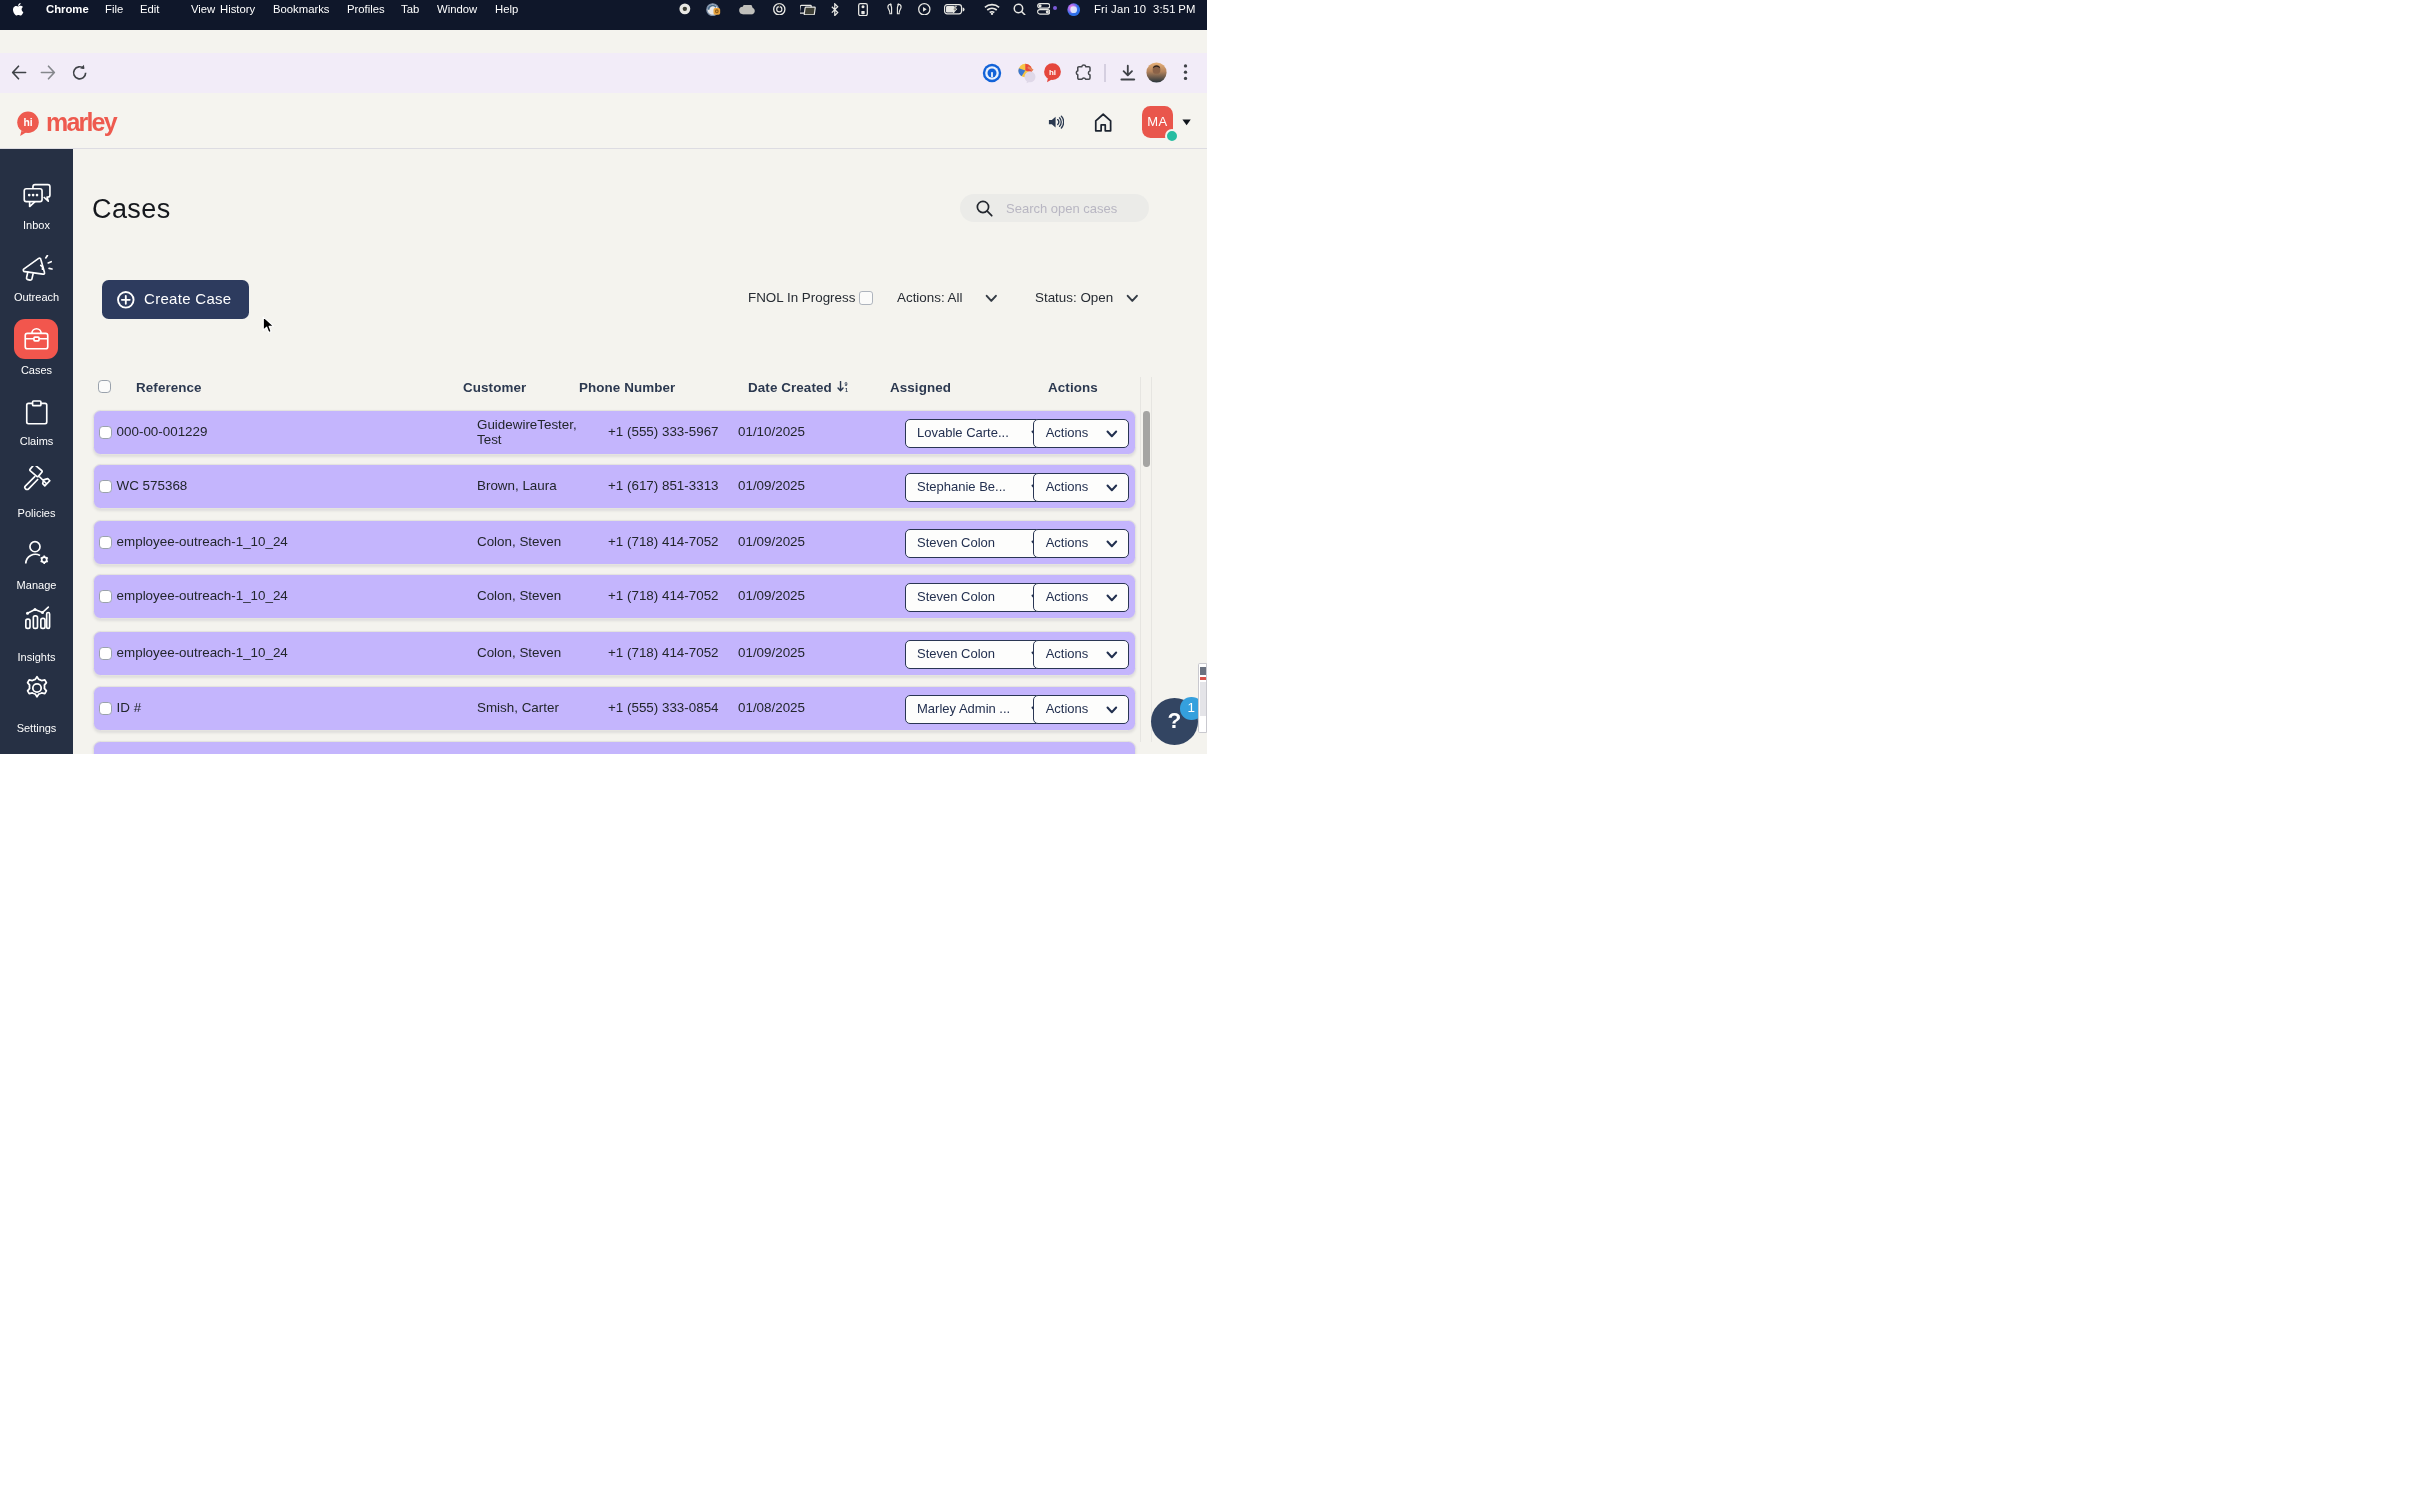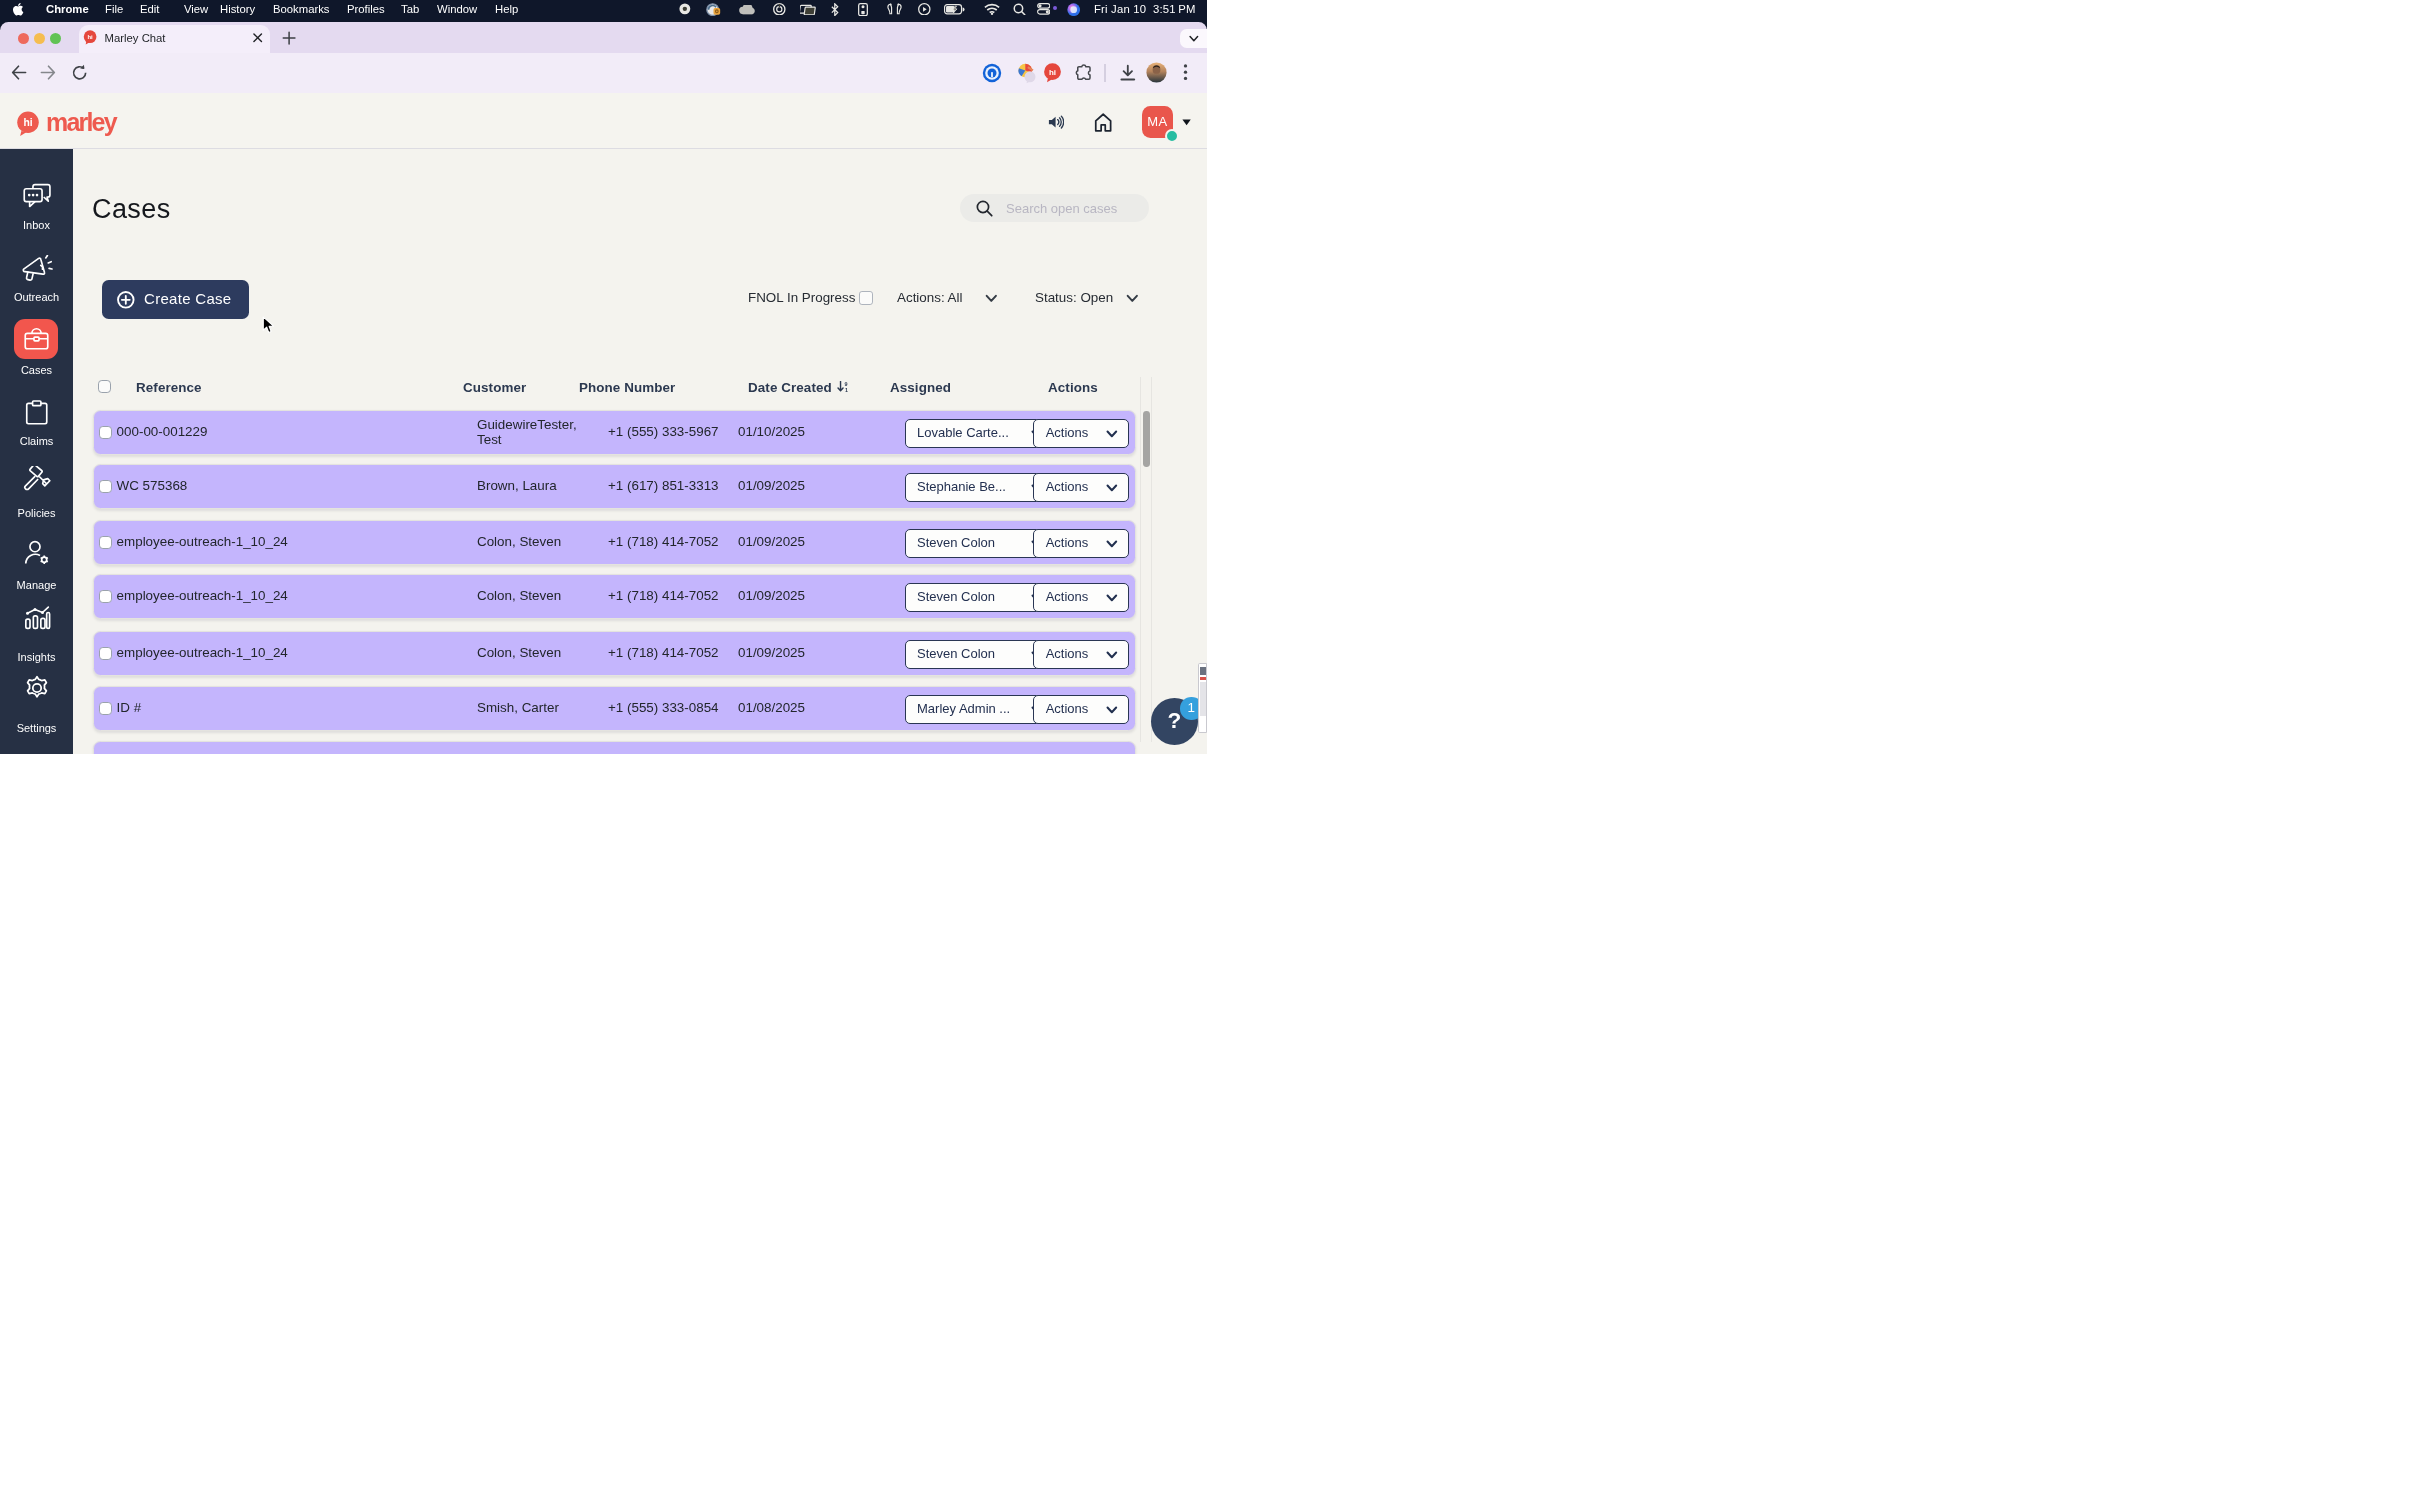--- a/index.html
+++ b/index.html
@@ -73,21 +73,21 @@
 <body>
 <div class="page">
 
   <div class="menubar" id="menubar">
     <svg class="abs" style="left:12.6px;top:2.9px" width="11.7" height="13.4" viewBox="0 0 14 16">
         <path fill="#fff" d="M11.4 8.6c0-2.1 1.7-3.1 1.8-3.2-1-1.4-2.5-1.6-3-1.6-1.3-.1-2.5.75-3.2.75-.7 0-1.7-.73-2.8-.71-1.4 0-2.75.84-3.5 2.1-1.5 2.6-.4 6.4 1.1 8.5.71 1 1.56 2.2 2.67 2.15 1.07-.04 1.48-.7 2.78-.7 1.3 0 1.66.7 2.8.67 1.15-.02 1.88-1.05 2.58-2.07.8-1.2 1.16-2.35 1.18-2.4-.03-.01-2.26-.87-2.29-3.44zM9.3 2.4c.6-.72 1-1.7.87-2.4-.86.03-1.9.57-2.5 1.3-.55.63-1.04 1.64-.9 2.6.95.07 1.93-.48 2.53-1.5z" transform="scale(0.9)"></path>
       </svg>
     <div class="item bold" style="left:46px">Chrome</div>
     <div class="item" style="left:105px">File</div>
     <div class="item" style="left:140px">Edit</div>
-    <div class="item" style="left:184px">View</div>
+    <div class="item" style="left:191px">View</div>
     <div class="item" style="left:220px">History</div>
     <div class="item" style="left:273px">Bookmarks</div>
     <div class="item" style="left:347px">Profiles</div>
     <div class="item" style="left:401px">Tab</div>
     <div class="item" style="left:437px">Window</div>
     <div class="item" style="left:495px">Help</div>
     <div class="item" style="left:1094px;letter-spacing:0.2px">Fri Jan 10&nbsp;&nbsp;3:51 PM</div>
 
     <svg class="abs" style="left:679px;top:3.4px" width="11.7" height="11.7" viewBox="0 0 14 14">
         <circle cx="7" cy="7" r="6.5" fill="#e8e8e4"></circle>
@@ -160,44 +160,20 @@
             <stop offset="0%" stop-color="#ff9ad5"></stop>
             <stop offset="45%" stop-color="#b56cf0"></stop>
             <stop offset="100%" stop-color="#2c6fe8"></stop>
           </radialGradient>
         </defs>
         <circle cx="8" cy="8" r="7.6" fill="url(#siri)"></circle>
         <circle cx="8" cy="8" r="4" fill="#e8f5ff" opacity="0.85"></circle>
       </svg>
   </div>
 
-  <div class="tabstrip" id="tabstrip">
-    <div class="tl" style="left:18px;background:#ee6a5d"></div>
-    <div class="tl" style="left:34px;background:#f5bd4f"></div>
-    <div class="tl" style="left:50px;background:#61c354"></div>
-    <div class="tab">
-      <svg class="abs" style="left:4.2px;top:5.9px" width="14.2" height="15" viewBox="0 0 17 18">
-          <circle cx="8.5" cy="8" r="7.6" fill="#e5473d"></circle>
-          <path d="M4 13.5 L3.2 17.5 L8 14.8 z" fill="#e5473d"></path>
-          <text x="8.5" y="11" font-size="7" font-weight="bold" fill="#fff" text-anchor="middle" font-family="Liberation Sans, sans-serif">hi</text>
-        </svg>
-      <div class="tab-title">Marley Chat</div>
-      <svg class="tab-x" style="left:172px;top:6.7px;width:13.4px;height:13.4px" viewBox="0 0 16 16">
-          <path d="M3.5 3.5 L12.5 12.5 M12.5 3.5 L3.5 12.5" stroke="#202226" stroke-width="1.7" stroke-linecap="round"></path>
-        </svg>
-    </div>
-    <svg class="abs" style="left:282px;top:8.8px" width="14.2" height="14.2" viewBox="0 0 17 17">
-        <path d="M8.5 1.5 V15.5 M1.5 8.5 H15.5" stroke="#3c3f44" stroke-width="1.8" stroke-linecap="round"></path>
-      </svg>
-    <div class="strip-chev">
-        <svg class="abs" style="left:7.5px;top:5px" width="11.7" height="9.2" viewBox="0 0 14 11">
-          <path d="M2.5 3 L7 8 L11.5 3" fill="none" stroke="#202226" stroke-width="1.8" stroke-linecap="round" stroke-linejoin="round"></path>
-        </svg>
-      </div>
-  </div>
 
   <div class="toolbar" id="toolbar">
     <svg class="abs" style="left:10px;top:11.7px" width="17" height="15" viewBox="0 0 20 18">
         <path d="M10 1.5 L3 9 L10 16.5 M3.3 9 H18.5" fill="none" stroke="#3f4247" stroke-width="2" stroke-linecap="round" stroke-linejoin="round"></path>
       </svg>
     <svg class="abs" style="left:40px;top:11.7px" width="17" height="15" viewBox="0 0 20 18">
         <path d="M10 1.5 L17 9 L10 16.5 M16.7 9 H1.5" fill="none" stroke="#85878c" stroke-width="2" stroke-linecap="round" stroke-linejoin="round"></path>
       </svg>
     <svg class="abs" style="left:71px;top:11px" width="17.6" height="17.6" viewBox="0 0 21 21">
         <path d="M17.5 10.5 a7.2 7.2 0 1 1 -2.2 -5.2" fill="none" stroke="#3f4247" stroke-width="2"></path>

